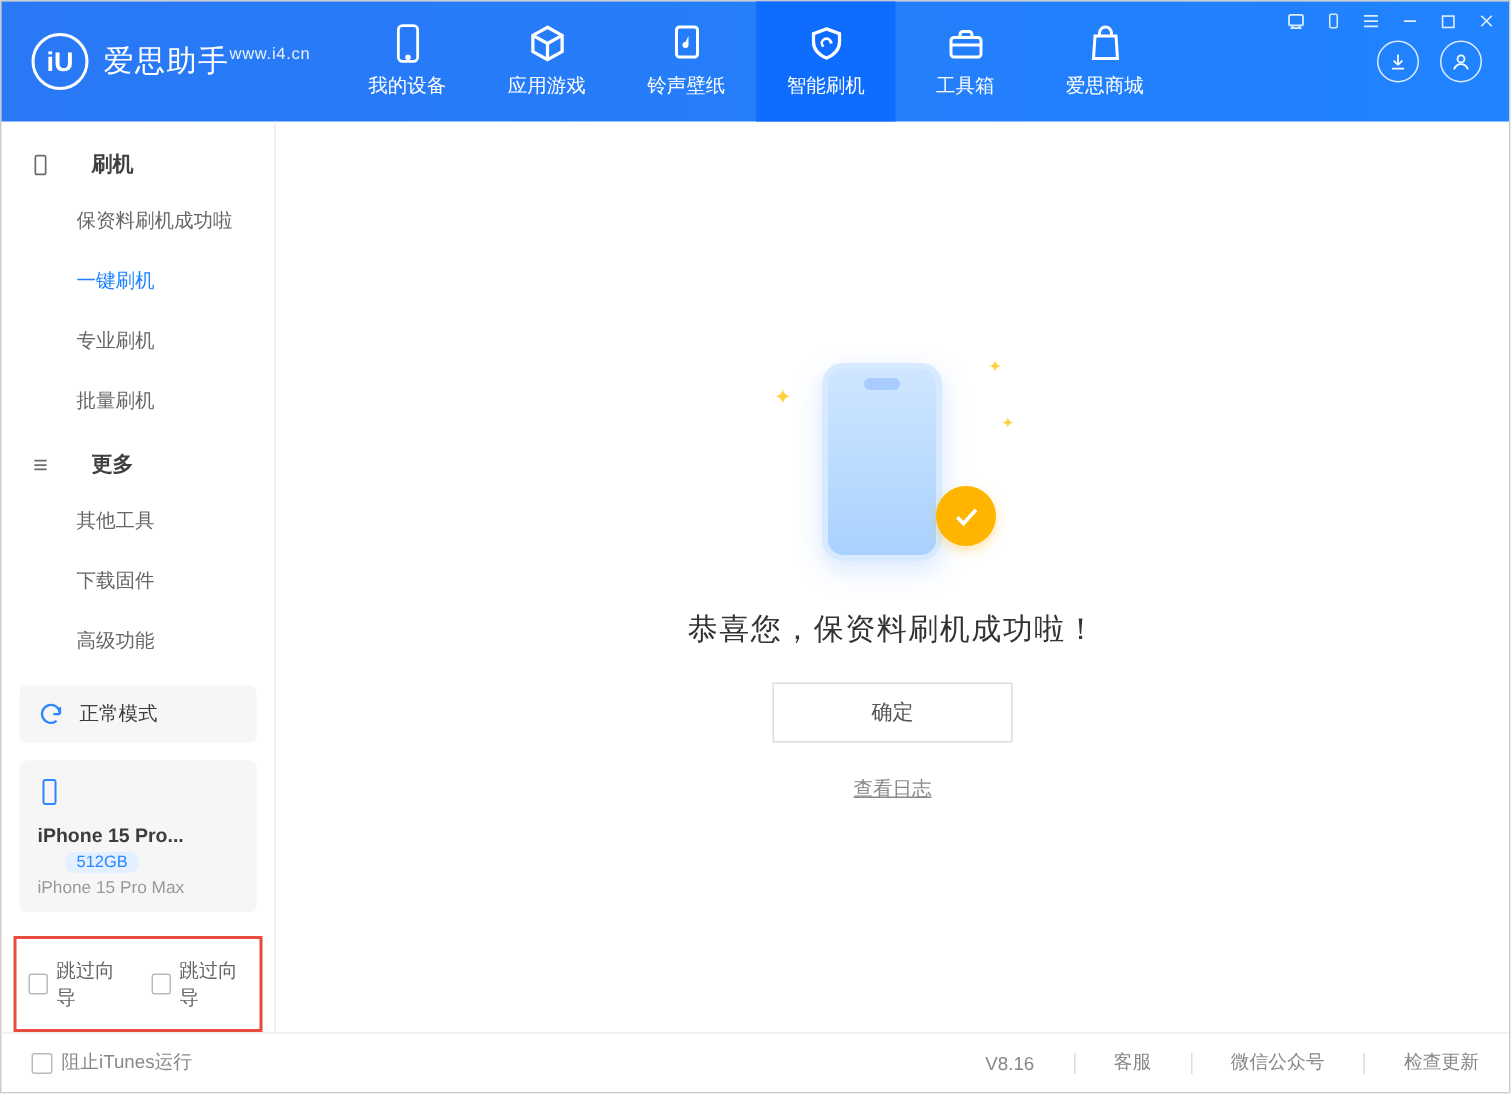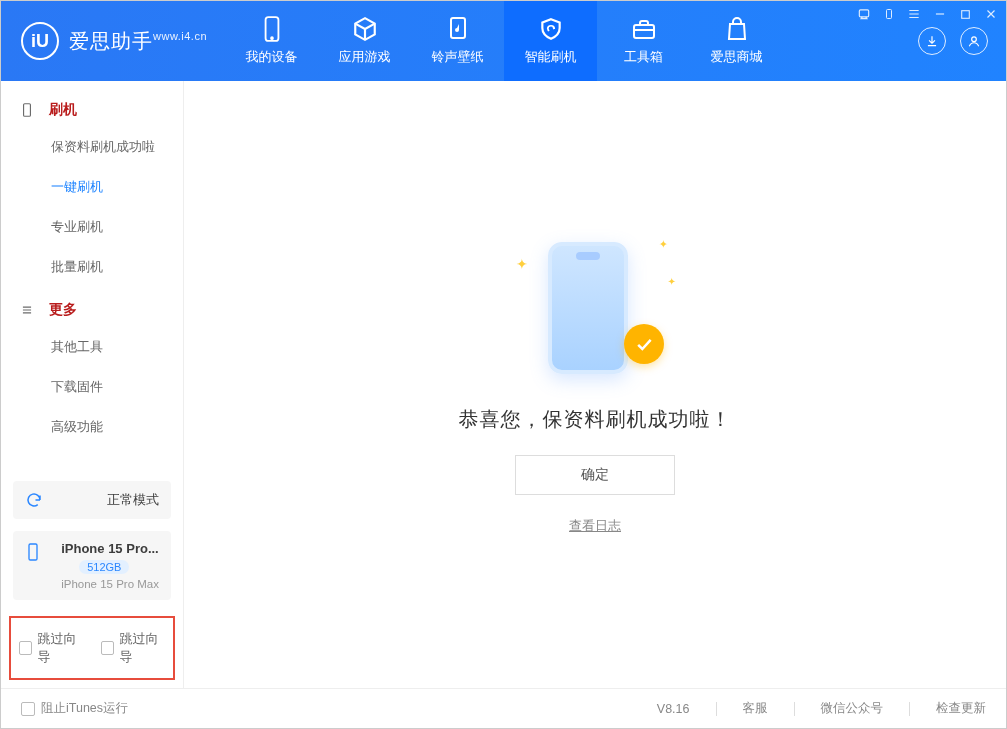--- a/index.html
+++ b/index.html
@@ -15,27 +15,27 @@
   .tab { width: 93px; display: flex; flex-direction: column; align-items: center; justify-content: center; gap: 6px; font-size: 13px; cursor: pointer; }
   .tab.active { background: #0e6dff; }
   .tab-icon { width: 26px; height: 26px; display: flex; align-items: center; justify-content: center; }
   .win-controls { position: absolute; right: 8px; top: 6px; display: flex; gap: 12px; color: #fff; opacity: .85; font-size: 14px; align-items: center; }
   .win-controls span { cursor: pointer; display:inline-flex; }
   .header-actions { margin-left: auto; display: flex; align-items: center; padding-right: 18px; gap: 14px; }
   .circ-btn { width: 28px; height: 28px; border: 1.5px solid rgba(255,255,255,.85); border-radius: 50%; display: flex; align-items: center; justify-content: center; cursor: pointer; }
   .body { flex: 1; display: flex; min-height: 0; }
   .sidebar { width: 183px; border-right: 1px solid #eee; display: flex; flex-direction: column; padding-top: 10px; }
   .side-group { padding: 0 0 4px 0; }
-  .side-head { display: flex; align-items: center; gap: 14px; padding: 10px 16px 8px 18px; font-size: 14px; color: #b91c1c; font-weight: 600; }
+  .side-head { display: flex; align-items: center; gap: 26px; padding: 10px 16px 8px 18px; font-size: 14px; color: #404040; font-weight: 600; }
   .side-head-icon { width: 16px; height: 16px; display:inline-flex; align-items:center; justify-content:center; color:#6b6b6b; }
   .side-item { padding: 11px 10px 11px 50px; font-size: 13px; color: #666; cursor: pointer; }
   .side-item.active { color: #1b82ff; }
   .side-spacer { flex: 1; }
-  .device-mode, .device-card { margin: 6px 12px; background: #f6f6f6; border-radius: 4px; padding: 10px 12px; display: flex; align-items: center; gap: 10px; font-size: 13px; color: #3c3c3c; justify-content: space-between; }
-  .device-card { flex-direction: row; align-items: flex-start; }
+  .device-mode, .device-card { margin: 6px 12px; background: #f6f6f6; border-radius: 4px; padding: 10px 12px; display: flex; align-items: center; gap: 10px; font-size: 13px; color: #3c3c3c; }
+  .device-card { flex-direction: column; align-items: flex-start; }
   .device-info { display:flex; flex-direction:column; gap:4px; }
   .device-name { font-weight: 600; font-size: 13px; }
   .badge { display:inline-block; background:#e3f0ff; color:#2b87ff; border-radius:10px; padding:1px 8px; font-size:11px; width:fit-content;margin-left:18px; }
   .device-sub { font-size: 11.5px; color:#999; }
   .highlight-box { border: 2px solid #e74c3c; margin: 10px 8px 8px 8px; padding: 12px 8px; display:flex; gap:18px; font-size:13px; color:#666; }
   .chk { display:inline-flex; align-items:center; gap:6px; cursor:pointer; }
   .chk-box { width:14px; height:14px; border:1px solid #bbb; border-radius:2px; background:#fff; }
   .main { flex:1; display:flex; flex-direction:column; align-items:center; justify-content:center; gap:22px; position:relative; }
   .success-illus { position:relative; width:130px; height:150px; }
   .phone { position:absolute; left:18px; top:8px; width:80px; height:132px; border-radius:14px; background:linear-gradient(#cfe6ff,#a9d2ff); border:4px solid #d7eaff; box-shadow:0 6px 18px rgba(100,160,255,.25); }

